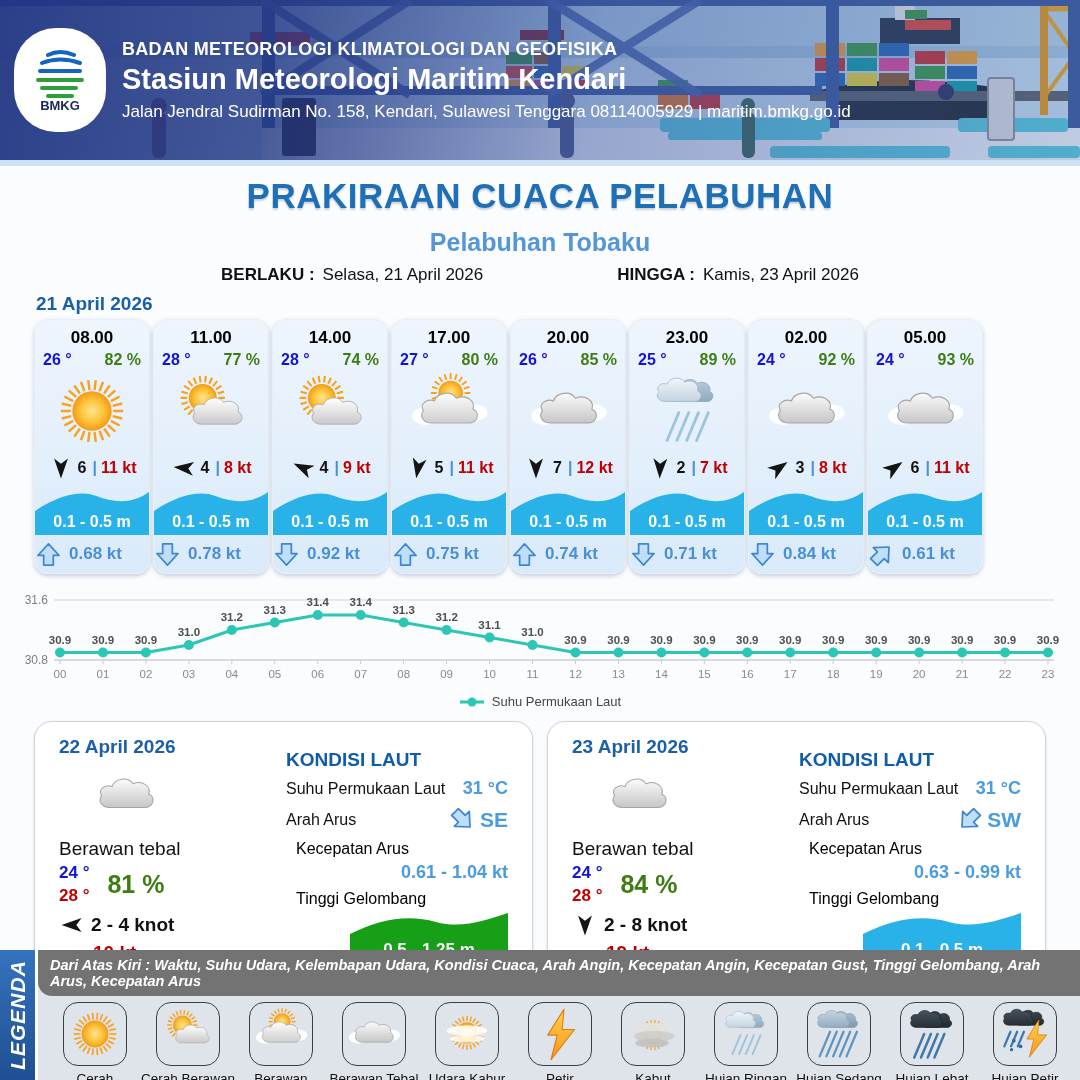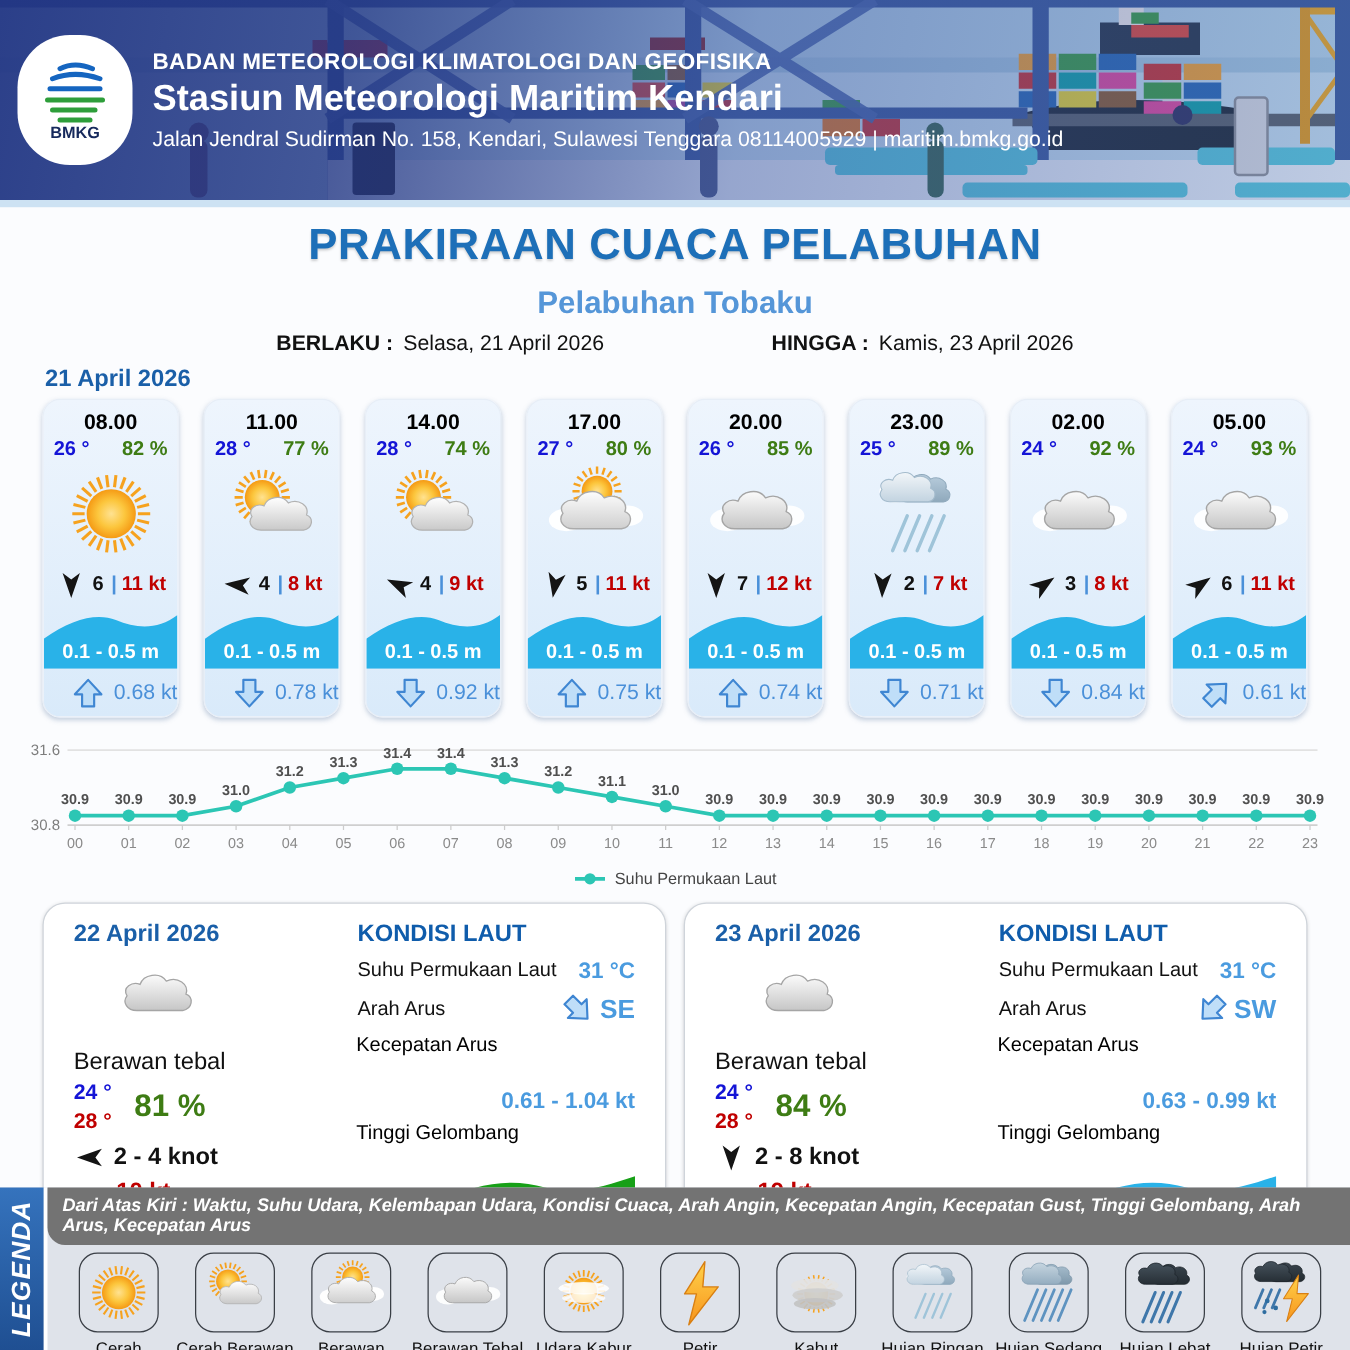--- a/index.html
+++ b/index.html
@@ -25,42 +25,42 @@
   .title-main { font-size:35px; font-weight:bold; letter-spacing:.5px; color:#1d6fb8;
     text-shadow:0 2px 2px rgba(0,0,0,.18), 0 0 2px #fff; }
   .title-sub { font-size:25px; font-weight:bold; color:#5596d8; margin-top:12px; }
   .valid-row { margin-top:8px; font-size:17px; color:#111; display:flex; justify-content:center; gap:14px; }
   .valid-row b { font-weight:bold; }
   .valid-row .grp { display:flex; gap:8px; }
   .valid-row .grp + .grp { margin-left:120px; }
 
   
   .fc-date { margin:8px 0 4px 36px; font-size:19px; font-weight:bold; color:#1a5fa8; }
-  .cards { display:flex; gap:20px; padding:0 34px; }
+  .cards { display:flex; gap:3px; padding:0 34px; }
   .card { width:116px; background:linear-gradient(180deg,#eef5fd 0%,#d9eafa 100%);
     border:1px solid #e7eef7; border-radius:14px; box-shadow:0 2px 4px rgba(90,120,160,.35);
     overflow:hidden; display:flex; flex-direction:column; }
   .card-time { text-align:center; font-size:17px; font-weight:bold; color:#000; padding-top:8px; }
   .card-th { display:flex; justify-content:space-between; padding:3px 8px 0 8px; font-size:16px; font-weight:bold; }
   .card-temp { color:#1414d6; }
   .card-hum { color:#3e7c14; }
   .card-icon { height:84px; display:flex; align-items:center; justify-content:center; }
   .card-icon svg { width:82px; height:82px; }
   .card-wind { display:flex; align-items:center; justify-content:center; gap:4px; font-size:16px; font-weight:bold; height:30px; }
   .dart { display:inline-flex; width:26px; height:26px; }
   .dart svg { width:26px; height:26px; }
   .card-wind .ws { color:#111; margin-right:2px; }
   .card-wind .sep { color:#4a90d9; }
   .card-wind .gust { color:#c00000; }
   .card-wave { position:relative; height:48px; margin-top:4px; }
   .card-wave svg { position:absolute; inset:0; width:100%; height:100%; }
   .card-wave .wv-txt { position:absolute; left:0; right:0; bottom:4px; text-align:center;
     color:#fff; font-size:16px; font-weight:bold; }
-  .card-current { height:38px; display:flex; align-items:center; justify-content:flex-end; gap:7px;
-    font-size:17px; font-weight:normal; color:#4a90d9; }
+  .card-current { height:38px; display:flex; align-items:center; justify-content:flex-start; gap:7px;
+    font-size:17px; font-weight:bold; color:#4a90d9; }
   .blockarrow { display:inline-flex; width:27px; height:27px; }
   .blockarrow svg { width:27px; height:27px; }
 
   
   .chart-wrap { padding:10px 20px 0 20px; }
   .chart-legend { display:flex; align-items:center; justify-content:center; gap:7px; font-size:13px; color:#444; margin-top:0px; }
   .cl-marker { display:inline-flex; align-items:center; }
 
   
   .panels { display:flex; gap:14px; padding:12px 34px 0 34px; }
@@ -72,25 +72,25 @@
   .p-icon svg { width:78px; height:78px; }
   .p-cond { font-size:19px; color:#111; margin-top:4px; }
   .p-temps { display:flex; align-items:center; gap:18px; margin-top:2px; }
   .p-lowhigh { display:flex; flex-direction:column; font-size:17px; font-weight:bold; line-height:1.35; }
   .p-low { color:#1414d6; }
   .p-high { color:#c00000; }
   .p-hum { font-size:25px; font-weight:bold; color:#3e7c14; }
   .p-wind { display:flex; align-items:center; gap:6px; font-size:19px; font-weight:bold; color:#111; margin-top:4px; }
   .p-gust { font-size:19px; font-weight:bold; color:#c00000; margin:4px 0 0 34px; }
   .p-right { flex:1; padding-left:12px; }
-  .sea-title { font-size:19px; font-weight:bold; color:#0f5cab; margin:0 0 6px 10px; }
+  .sea-title { font-size:19px; font-weight:bold; color:#0f5cab; margin:13px 0 6px 10px; }
   .sea-row { display:flex; justify-content:space-between; align-items:center; font-size:16px; color:#111; margin:7px 0 0 10px; }
   .sea-val { color:#4a9bdf; font-weight:bold; font-size:18px; }
   .sea-dir { display:flex; align-items:center; gap:4px; font-size:21px; }
-  .sea-col { display:flex; flex-direction:column; margin:7px 0 0 9px; font-size:16px;gap:20px; }
+  .sea-col { display:flex; flex-direction:column; margin:7px 0 0 20px; font-size:16px; }
   .sea-col .sea-val { align-self:flex-end; margin-top:4px; }
   .wavebox { position:relative; width:158px; height:56px; align-self:flex-end; margin-top:2px; }
   .wavebox svg { position:absolute; inset:0; width:100%; height:100%; }
   .wavebox span { position:absolute; left:0; right:0; bottom:6px; text-align:center; color:#fff; font-size:17px; font-weight:bold; }
 
   
   .footer { position:absolute; left:0; bottom:0; width:1080px; height:130px; display:flex; background:#dfe3ea; }
   .legenda-strip { width:38px; background:linear-gradient(180deg,#3573bd 0%,#1f4f92 100%); border-right:3px solid #fff;
     display:flex; align-items:center; justify-content:center; }
   .legenda-strip span { transform:rotate(-90deg); color:#fff; font-weight:bold; font-style:italic; font-size:21px; letter-spacing:1px; white-space:nowrap; }

